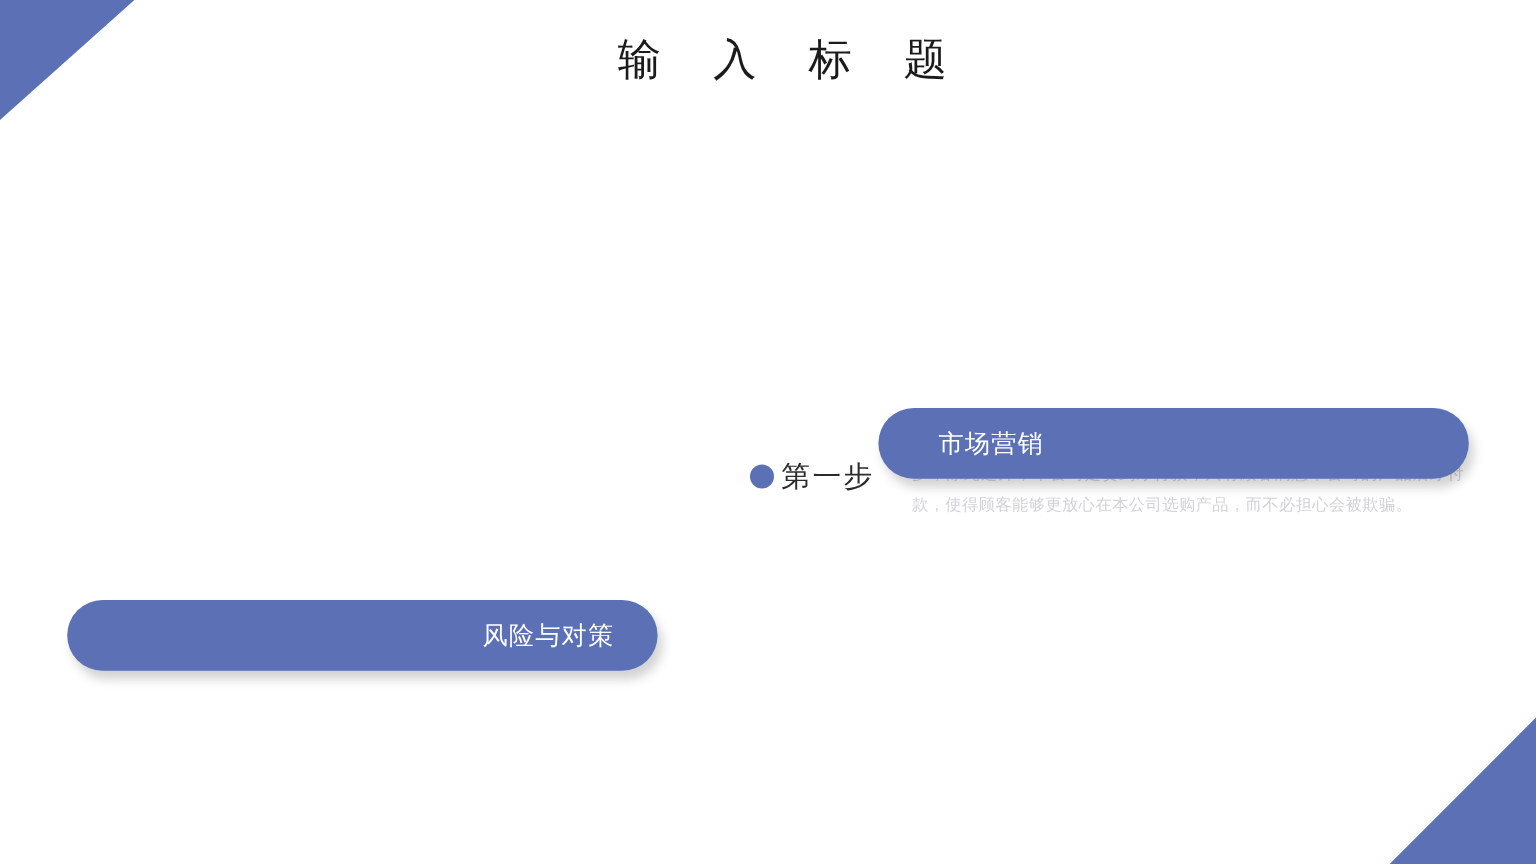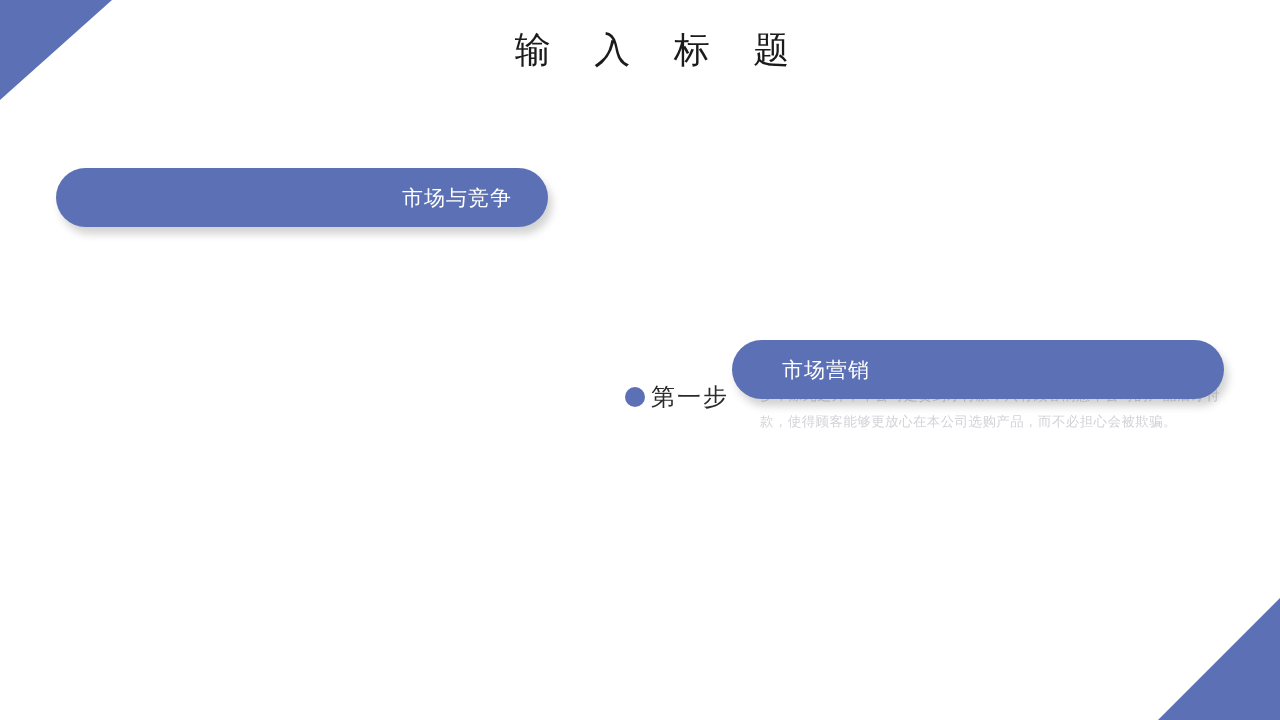--- a/index.html
+++ b/index.html
@@ -149,34 +149,37 @@
 <body>
 
 <div class="slide">
 
   <div class="corner-tl"></div>
   <div class="corner-br"></div>
 
   <div class="slide-title">输 入 标 题</div>
 
   <div class="row row-1">
-    <div class="pill pill-left">
-      <span class="pill-label">市场与竞争</span>
-    </div>
 
     <div class="connector conn-1">
       <span class="dot"></span>
       <span class="step-label">第一步</span>
     </div>
 
     <div class="para para-1">从网络发展看，现今大多数家庭都有电脑，网上购物比去市场购物要方便得多，除此之外，本公司是货到才付款，只有顾客满意本公司的产品后才付款，使得顾客能够更放心在本公司选购产品，而不必担心会被欺骗。</div>
   </div>
 
   <div class="row row-2">
     <div class="para para-2">根据市场分析，市场竞争及公司经营目标，本公司确定了自己的品牌营销战略，主要分为三个阶段，同时霓裳饰品店制定了较为详细的市场销售策略，分三个阶段。</div>
 
     <div class="pill pill-right">
       <span class="pill-label">市场营销</span>
     </div>
   </div>
 
+  <div class="row row-3">
+    <div class="pill pill-left">
+      <span class="pill-label">风险与对策</span>
+    </div>
+
+  </div>
 
 </div>
 
 </body></html>

